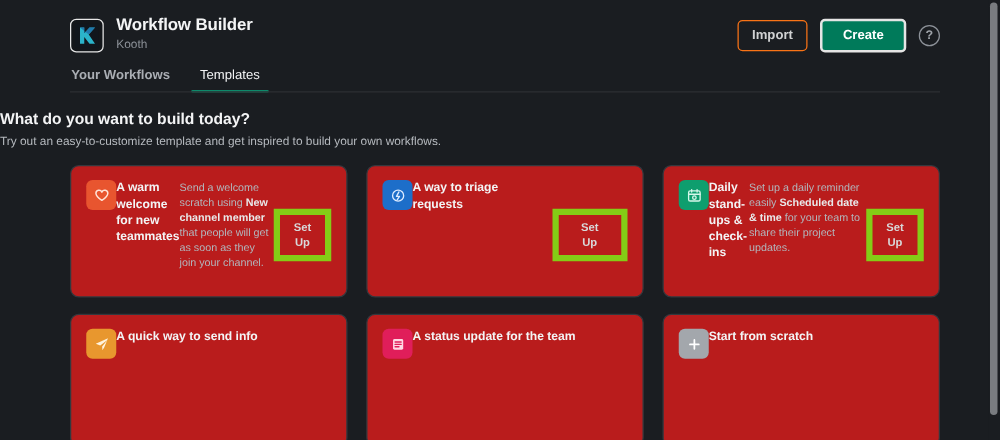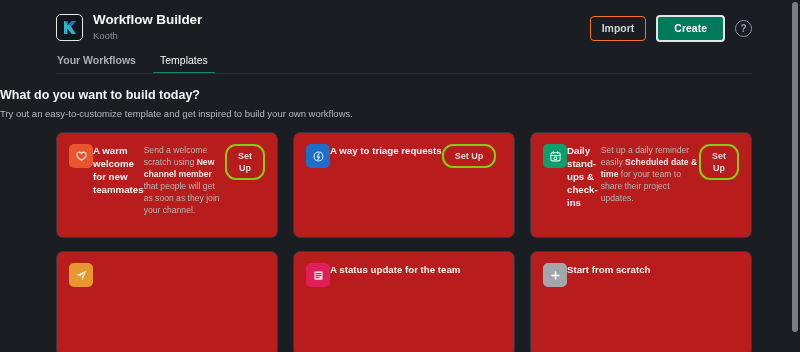--- a/index.html
+++ b/index.html
@@ -20,21 +20,21 @@
     padding: 10px 48px 0 56px;
     position: relative;
   }
   .header-row {
     display: flex;
     align-items: flex-start;
     justify-content: space-between;
   }
   .brand {
     display: flex;
-    align-items: center;
+    align-items: flex-end;
     gap: 10px;
   }
   .logo {
     width: 27px; height: 27px;
     border-radius: 5px;
     background: #13161a;
     border: 1.5px solid #e8e8e8;
     display: flex; align-items: center; justify-content: center;
     flex: 0 0 auto;
     margin-top: 2px;
@@ -178,27 +178,27 @@
   }
   .card-desc {
     font-size: 8.6px;
     color: #b2b6bc;
     line-height: 12px;
     flex: 1 1 auto;
   }
   .card-desc b { color: #e8e9ea; font-weight: bold; }
   .card-btn {
     align-self: flex-start;
-    margin-top: 0;
+    margin-top: 23px;
     font-size: 9px;
     font-weight: bold;
     color: #d8d9da;
     background: transparent;
-    border: 2px solid #84cc16;
-    border-radius: 11px;
+    border: 5px solid #84cc16;
+    border-radius: 0;
     padding: 4px 11px;
     line-height: 12px;
     cursor: pointer;
     font-family: "Liberation Sans", sans-serif;
   }
   
   .scrollbar-track {
     position: absolute;
     top: 0; right: 0;
     width: 9px; height: 352px;
@@ -292,20 +292,21 @@
       </div>
       <button class="card-btn">Set Up</button>
     </div>
 
     <div class="card">
       <div class="card-icon" style="background:#e8972e">
         <svg width="13" height="13" viewBox="0 0 24 24" fill="#fff3dd">
           <path d="M21 3 3 11.2l6.6 2.3L20.2 5.6l-7.8 9.5.4 5.7 2.6-4.1L21 3z"></path>
         </svg>
       </div>
+      <div class="card-title">A quick way to send info</div>
 
     </div>
 
     <div class="card">
       <div class="card-icon" style="background:#e01e5a">
         <svg width="13" height="13" viewBox="0 0 24 24" fill="none" stroke="#ffd9e5" stroke-width="2.2" stroke-linecap="round">
           <rect x="4.5" y="4" width="15" height="16" rx="2.2" fill="#ffd9e5" stroke="none"></rect>
           <path d="M7.6 8.4h8.8M7.6 12h8.8M7.6 15.6h5.6" stroke="#e01e5a"></path>
         </svg>
       </div>

